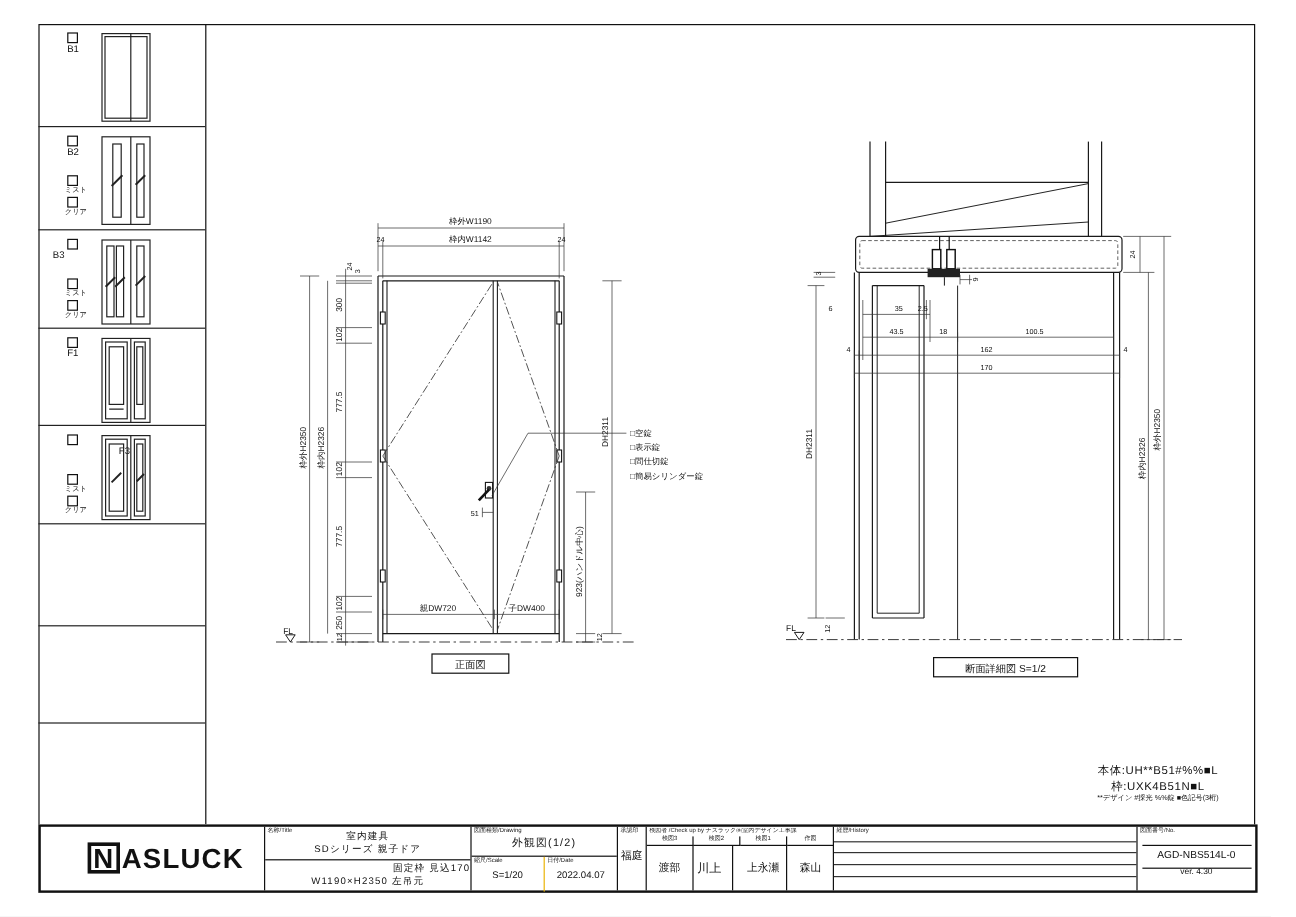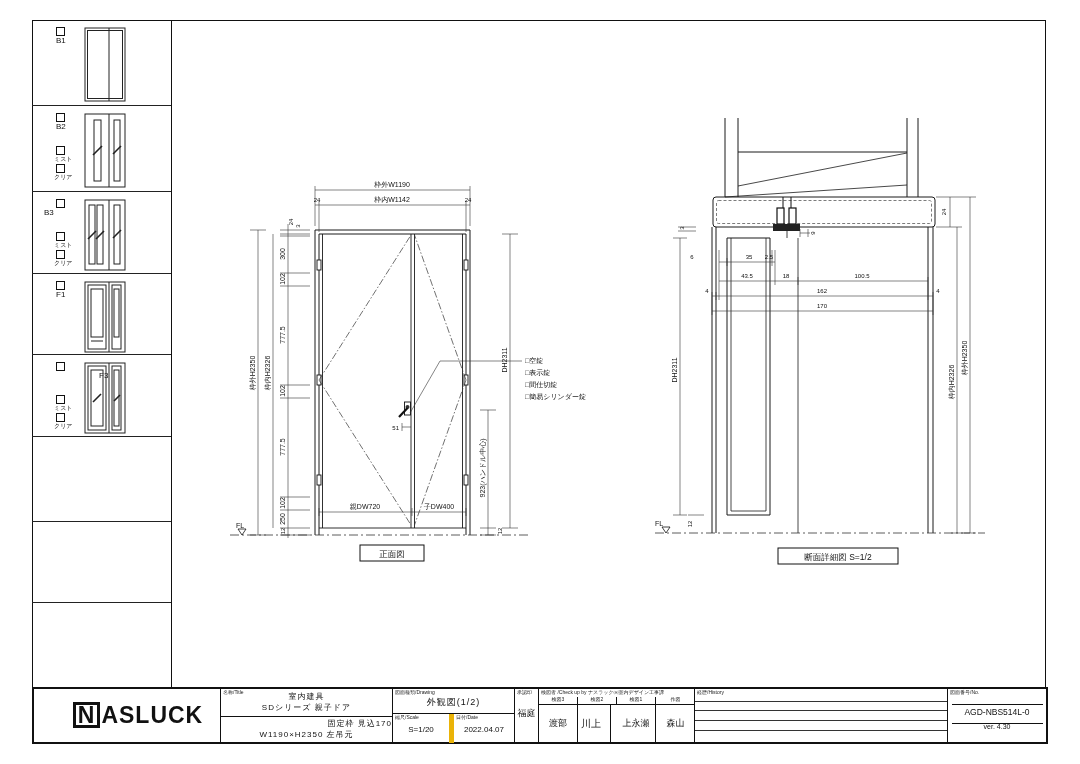--- a/index.html
+++ b/index.html
@@ -373,20 +373,25 @@
     <text transform="rotate(-90 304 282)" x="304" y="282" text-anchor="middle" class="dim">枠内H2326</text>
     <text transform="rotate(-90 317 258)" x="317" y="258" text-anchor="middle" class="dim">枠外H2350</text>
     <text transform="rotate(-90 27 270)" x="27" y="270" text-anchor="middle" class="dim">DH2311</text>
 
     <g>
       <rect x="128" y="448" width="120" height="16" fill="#fff" stroke="#111" stroke-width="1"></rect>
       <text x="188" y="460" text-anchor="middle" class="viewbox-label">断面詳細図 S=1/2</text>
     </g>
   </svg>
 
+  <div class="abs" id="notes">
+    <div class="n1">本体:UH**B51#%%■L</div>
+    <div class="n1">枠:UXK4B51N■L</div>
+    <div class="n2">**デザイン #採光 %%錠 ■色記号(3桁)</div>
+  </div>
 
   <div class="abs" id="tblock">
 
     <div class="tcell ctr" style="left:0;width:186px;border-left:none;padding-left:22px;">
       <span id="logo"><span class="nbox">N</span><span>ASLUCK</span></span>
     </div>
 
     <div class="tcell" style="left:186px;width:172px;">
       <div class="namecell-top">
         <span class="tiny" style="left:2px;top:1px;">名称/Title</span>
@@ -396,21 +401,21 @@
       <div class="namecell-bot">
         <div class="t8" style="text-align:right;margin-top:1px;">固定枠 見込170</div>
         <div class="t8" style="text-align:center;">W1190×H2350 左吊元</div>
       </div>
     </div>
 
     <div class="tcell" style="left:358px;width:122px;">
       <span class="tiny" style="left:2px;top:1px;">図面種類/Drawing</span>
       <div class="t9" style="text-align:center;margin-top:7px;">外観図(1/2)</div>
       <div style="position:absolute;left:0;top:24px;width:100%;height:29px;border-top:1px solid #111;box-sizing:border-box;">
-        <div style="position:absolute;left:0;top:0;width:61px;height:29px;border-right:5px solid #eab308;box-sizing:border-box;">
+        <div style="position:absolute;left:0;top:0;width:61px;height:29px;border-right:1px solid #eab308;box-sizing:border-box;">
           <span class="tiny" style="left:2px;top:1px;">縮尺/Scale</span>
           <div style="font-size:8px;text-align:center;margin-top:11px;">S=1/20</div>
         </div>
         <div style="position:absolute;left:61px;top:0;width:60px;height:29px;">
           <span class="tiny" style="left:2px;top:1px;">日付/Date</span>
           <div style="font-size:8px;text-align:center;margin-top:11px;">2022.04.07</div>
         </div>
       </div>
     </div>
 

